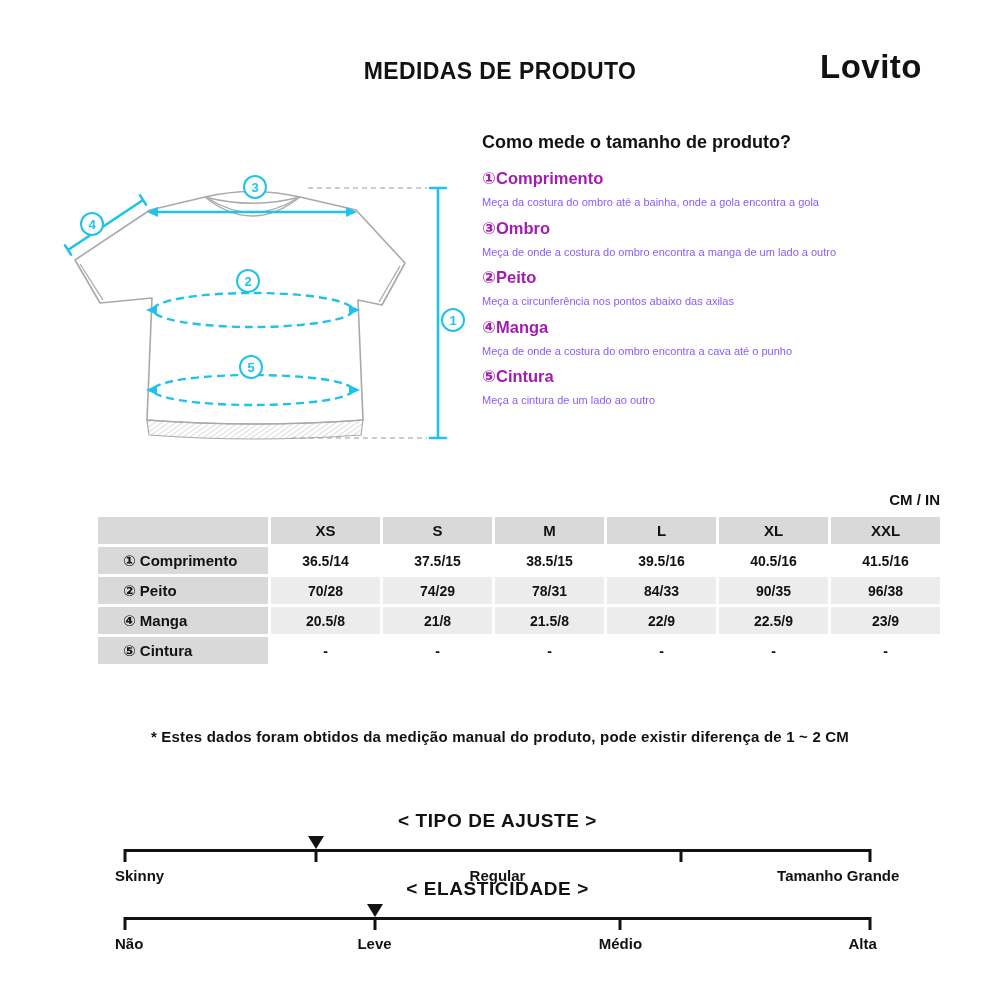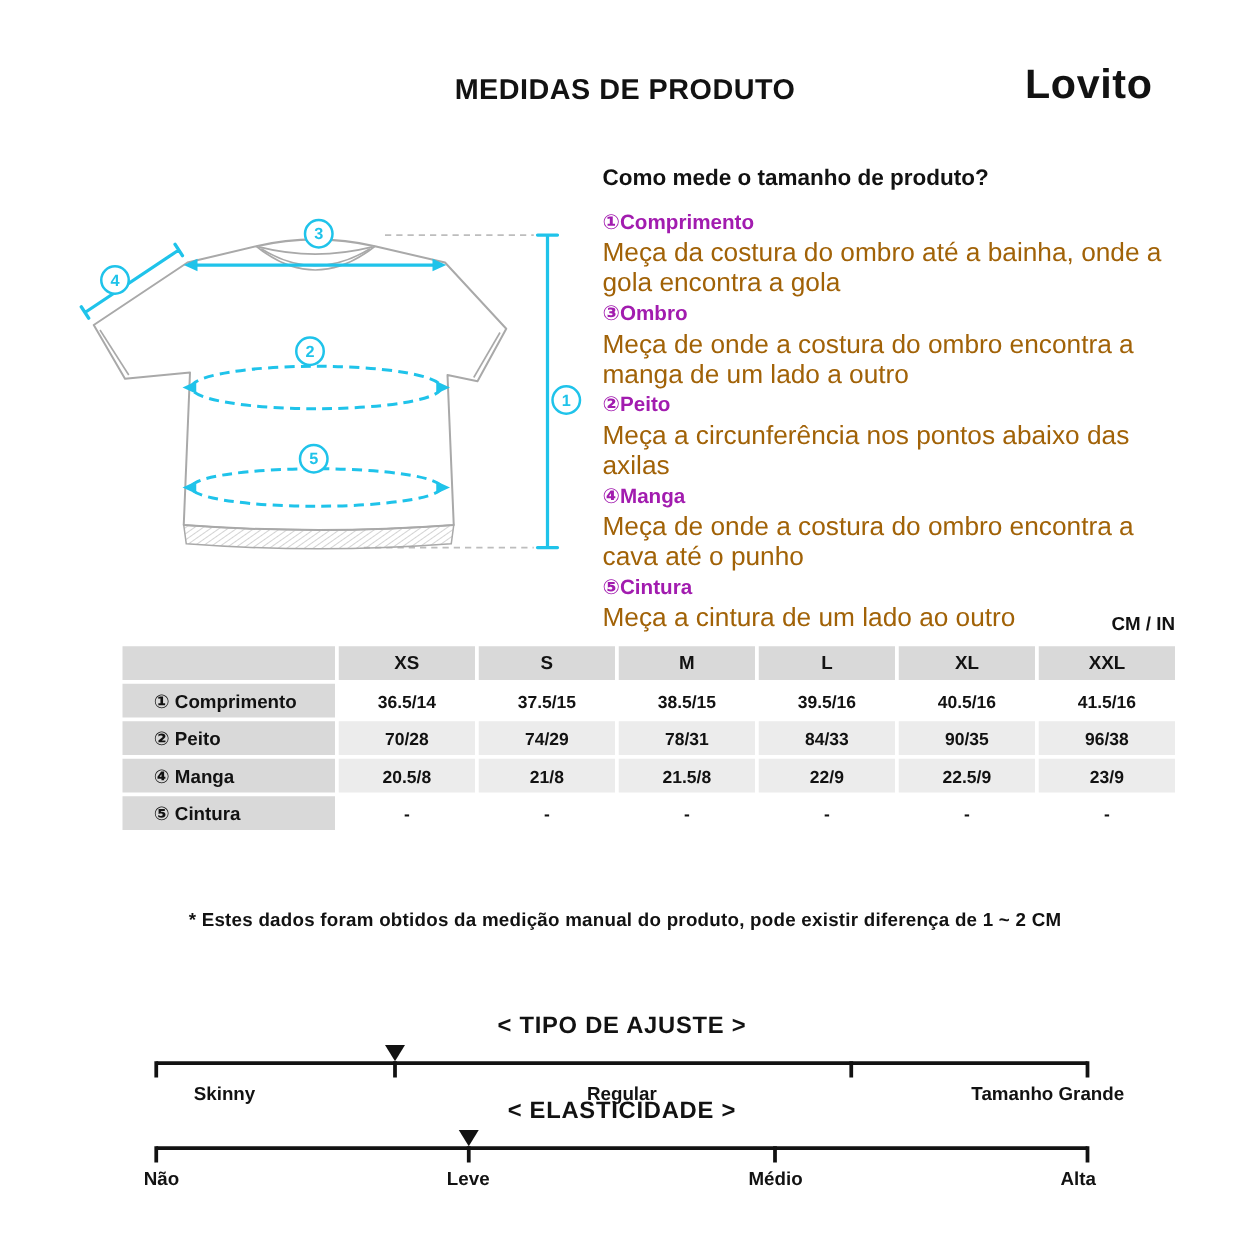--- a/index.html
+++ b/index.html
@@ -19,21 +19,21 @@
   .cy{fill:none;stroke:var(--accent,#1fc3ea);stroke-width:2.6;stroke-linecap:round}
   .cyd{fill:none;stroke:var(--accent,#1fc3ea);stroke-width:2.4;stroke-dasharray:8 5}
   .cyf{fill:var(--accent,#1fc3ea);stroke:none}
   .callout circle{fill:#fff;stroke:var(--accent,#1fc3ea);stroke-width:2}
   .callout text{fill:var(--accent,#1fc3ea);font-size:13px;font-weight:bold;text-anchor:middle;
                 font-family:"Liberation Sans","DejaVu Sans",sans-serif}
 
   .guide{position:absolute;left:482px;top:132px;width:462px}
   .guide-heading{font-size:18px;font-weight:bold;margin-bottom:13px}
   .guide-label{font-size:16.5px;font-weight:bold;line-height:25px;color:#a21caf}
-  .guide-desc{font-size:21px;color:#a16207;line-height:23.5px}
+  .guide-desc{font-size:11px;color:#8b5cf6;line-height:23.5px}
   .guide-item{margin-bottom:1px}
 
   .unit{position:absolute;top:491px;right:60px;font-size:15px;font-weight:bold}
 
   .tablewrap{position:absolute;left:95px;top:514px;width:848px}
   table{border-collapse:separate;border-spacing:3px;width:100%;table-layout:fixed}
   th,td{height:27px;font-size:14px;font-weight:bold;text-align:center;vertical-align:middle;
         overflow:hidden;white-space:nowrap}
   tr.hdr th{background:#d9d9d9;font-size:15px}
   th.lbl-col{background:#d9d9d9;text-align:left;padding-left:25px;font-size:15px}
@@ -227,21 +227,21 @@
     <div class="sl-title">&lt; TIPO DE AJUSTE &gt;</div>
     <div class="sl-track">
       <div class="sl-line"></div>
     <div class="sl-tick" style="left: 0%;"></div>
         <div class="sl-tick" style="left: 25.6%;"></div>
         <div class="sl-tick" style="left: 74.6%;"></div>
         <div class="sl-tick" style="left: 100%;"></div>
         <div class="sl-marker" style="left: 25.6%;"></div>
       </div>
     <div class="sl-labels">
-        <div class="sl-label sl-anchor-left" style="left: 0%; margin-left: 40px;">Skinny</div>
+        <div class="sl-label sl-anchor-left" style="left: 0%;">Skinny</div>
         <div class="sl-label sl-anchor-center" style="left: 50%;">Regular</div>
         <div class="sl-label sl-anchor-right" style="left: 100%;">Tamanho Grande</div>
       </div>
   </div>
 
   <div class="scale" id="scale-1">
     <div class="sl-title">&lt; ELASTICIDADE &gt;</div>
     <div class="sl-track">
       <div class="sl-line"></div>
     <div class="sl-tick" style="left: 0%;"></div>

